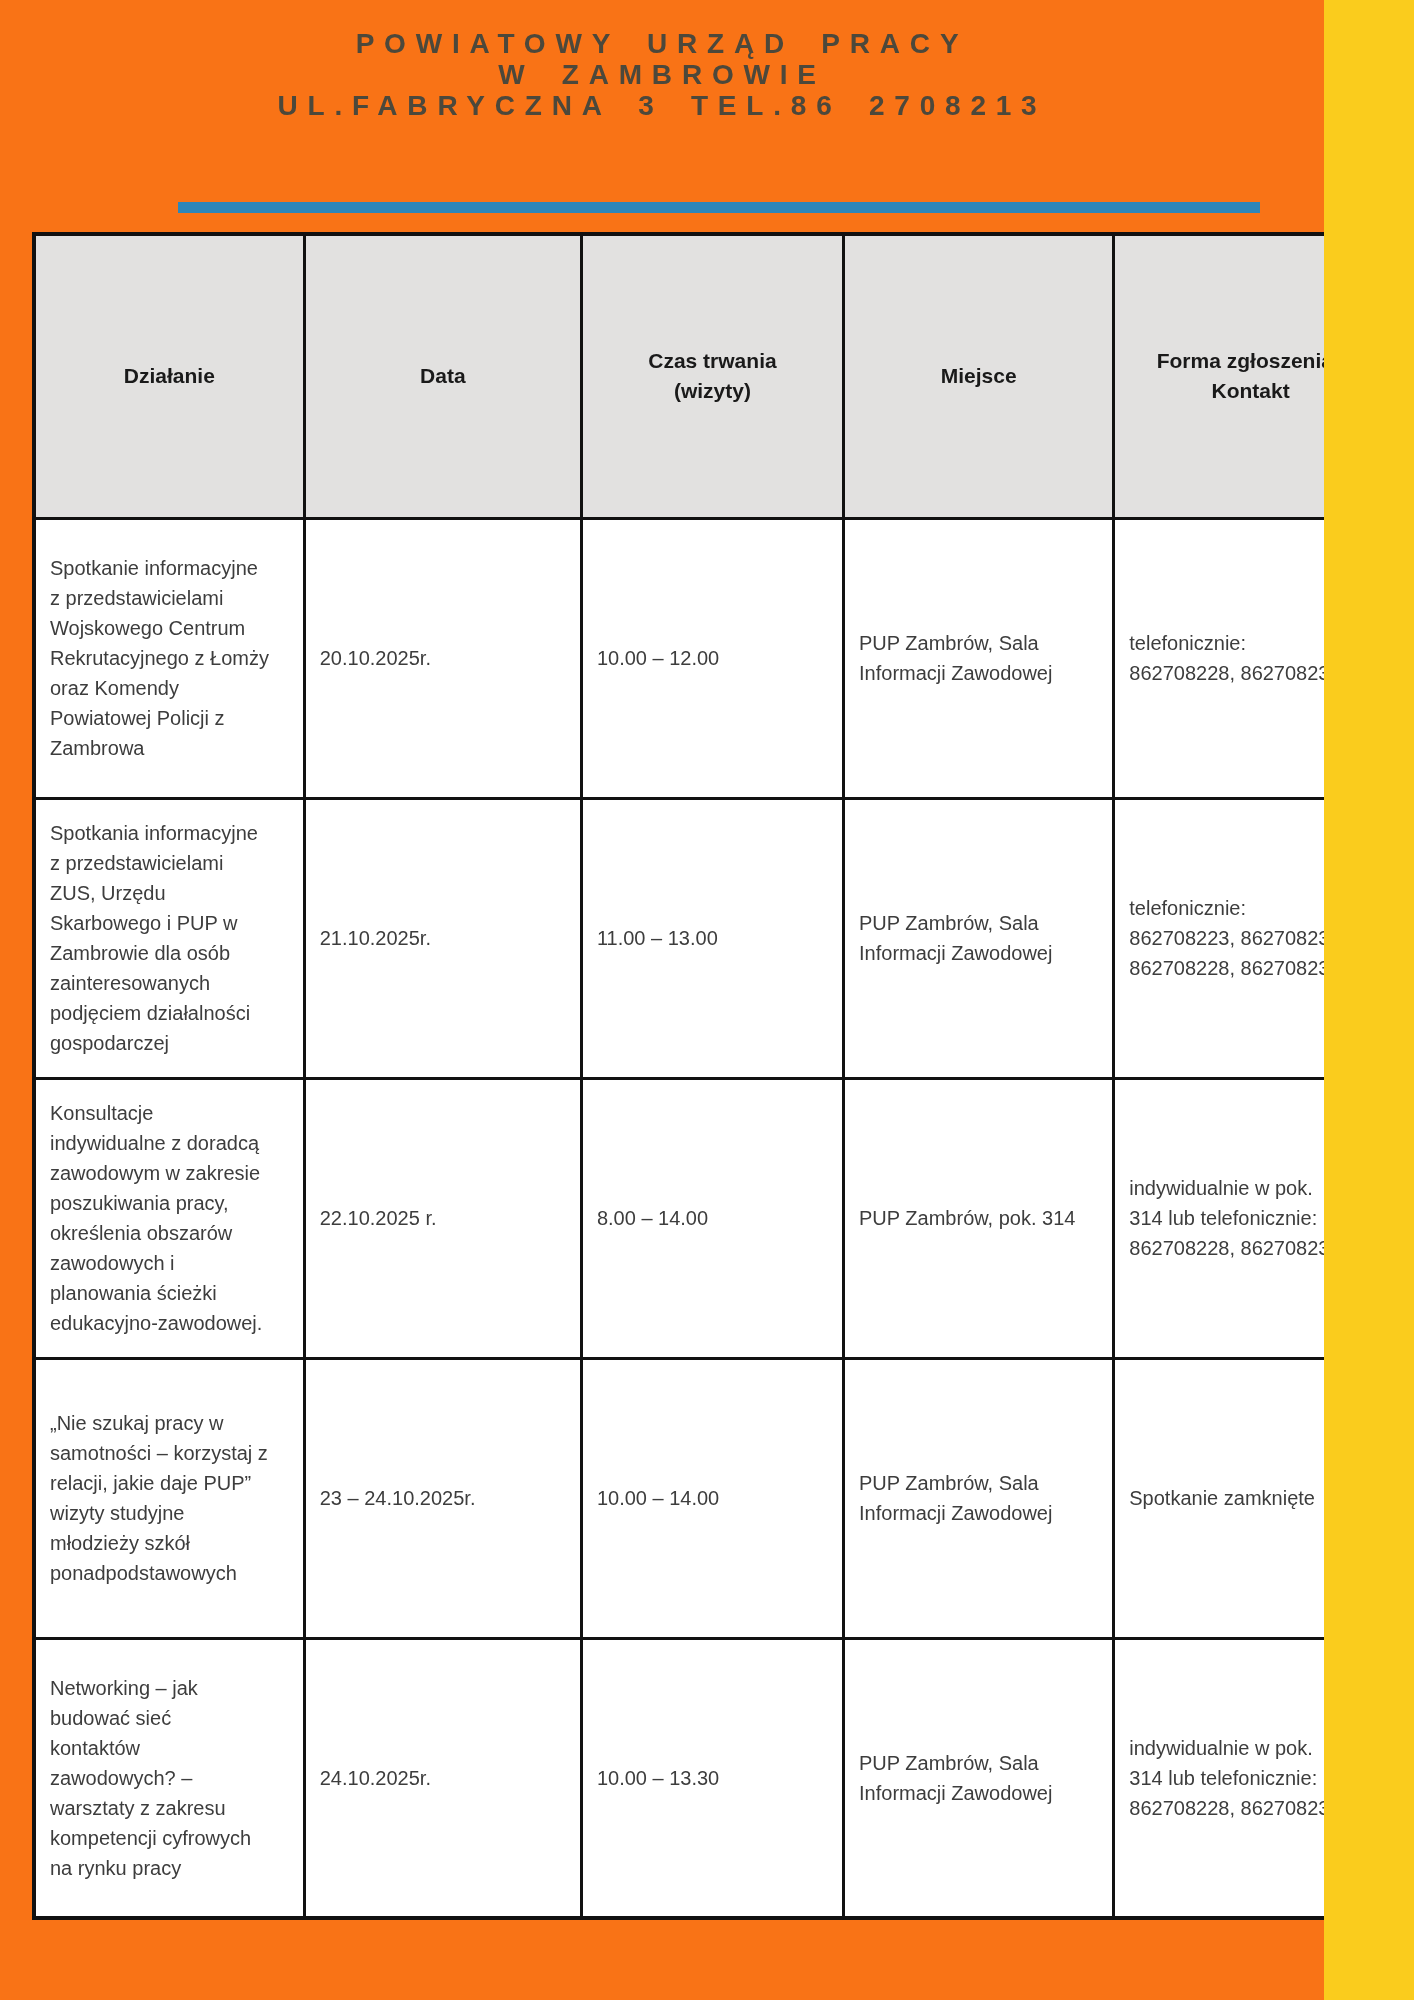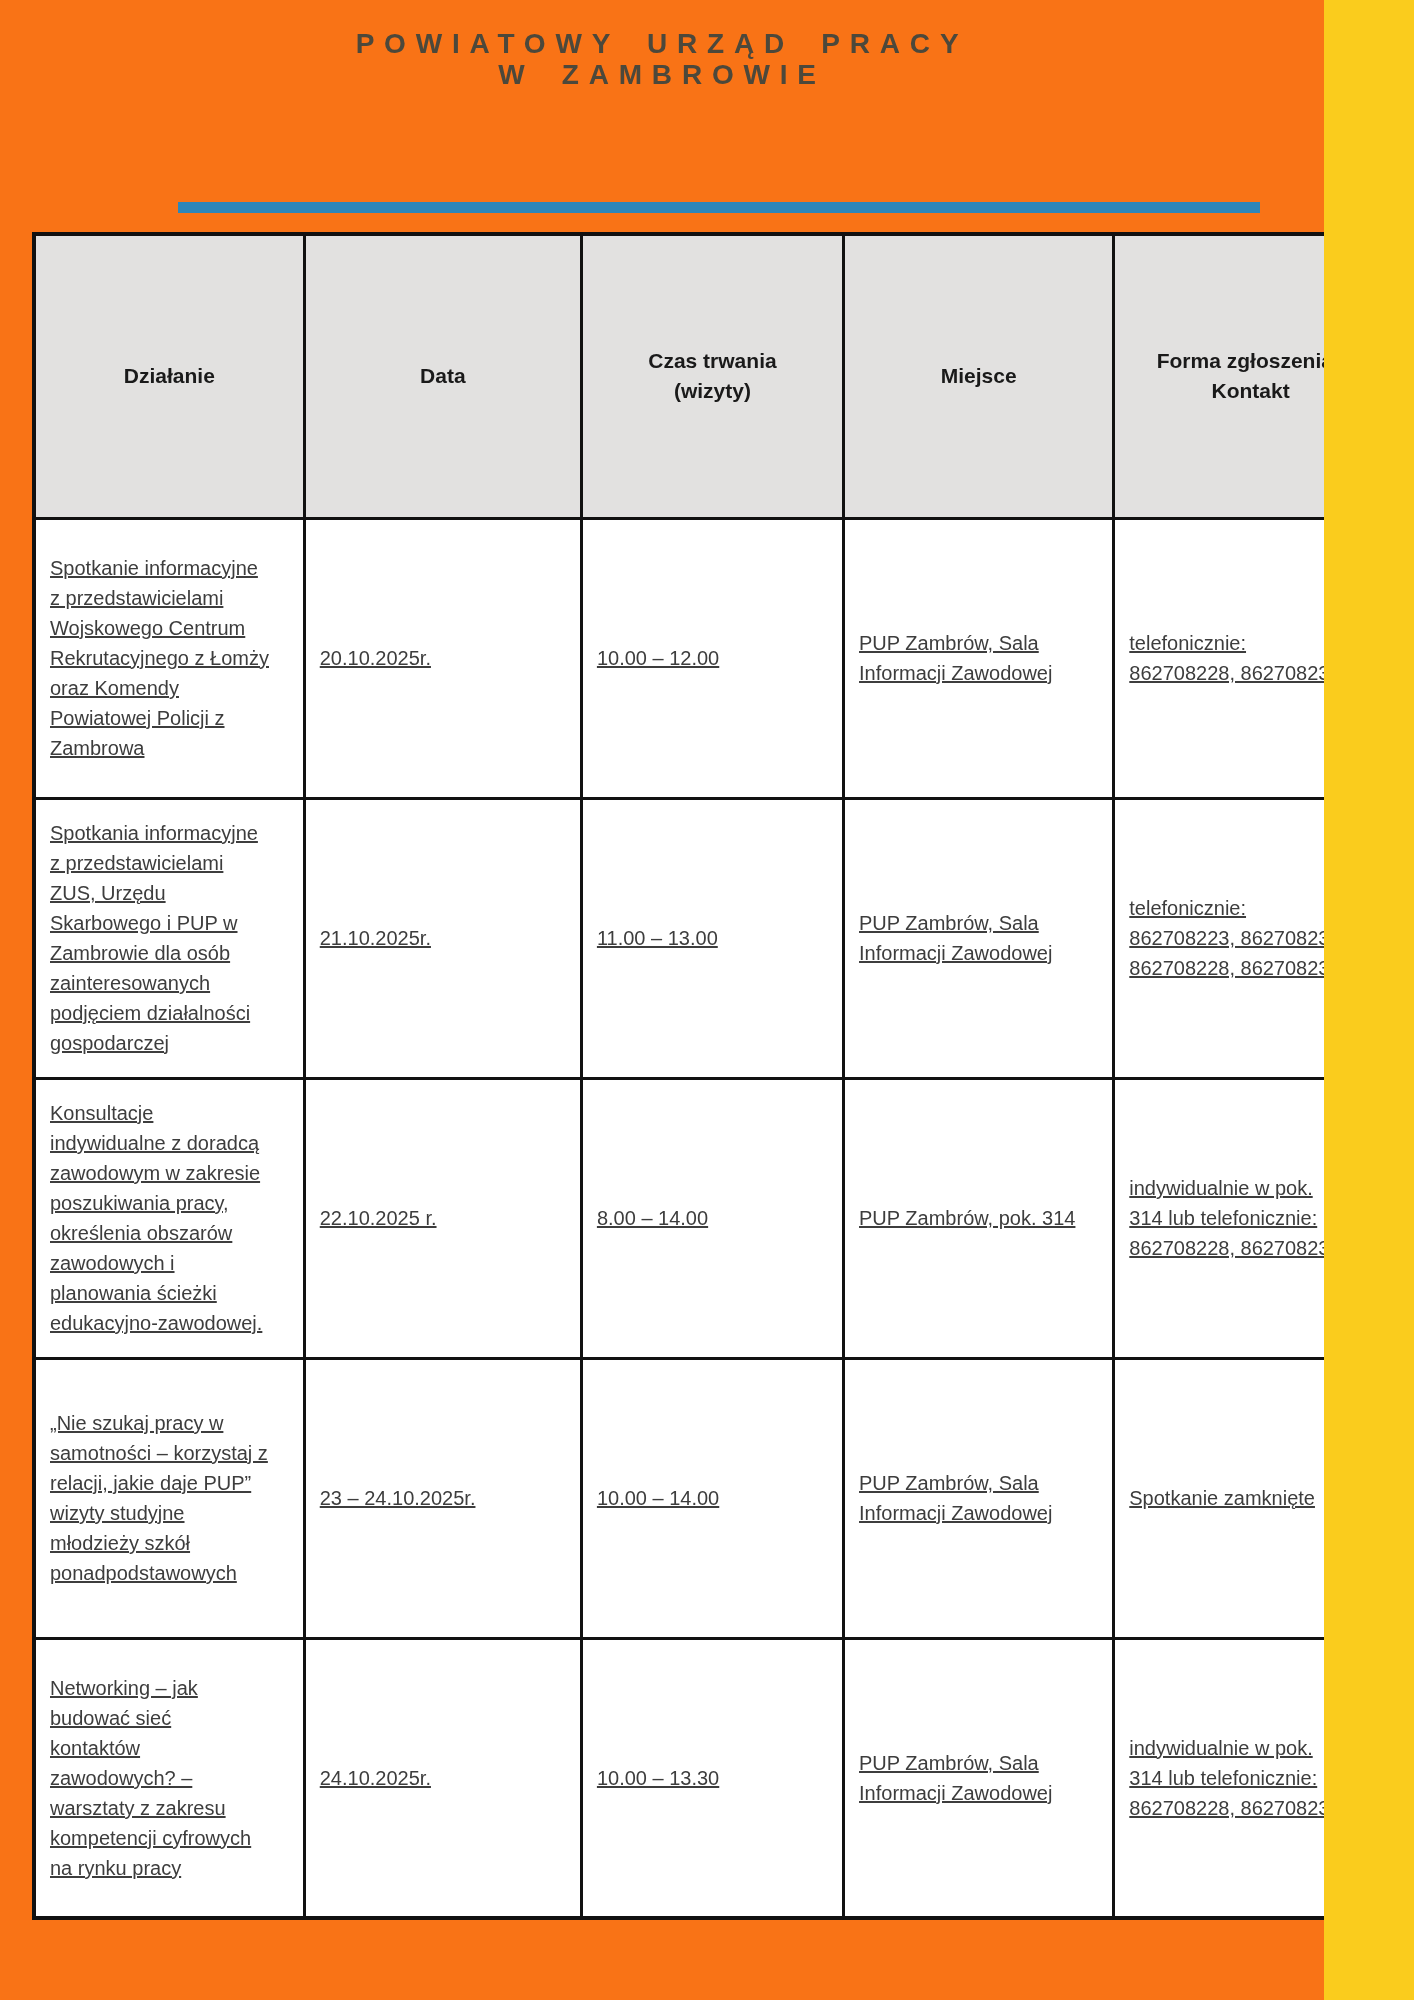--- a/index.html
+++ b/index.html
@@ -64,36 +64,36 @@
     text-align: center;
     white-space: pre-line;
   }
   td.body-cell {
     background: #FFFFFF;
     color: #3D3D3D;
     font-size: 20px;
     line-height: 1.5;
     text-align: left;
     white-space: pre-line;
-    text-decoration: underline;
   }
   col.c1 { width: 19.96%; }
   col.c2 { width: 20.47%; }
   col.c3 { width: 19.36%; }
   col.c4 { width: 19.96%; }
   col.c5 { width: 20.25%; }
 </style>
 </head>
 <body>
 
 <div class="page">
 
   <div class="masthead">
     <div>POWIATOWY URZĄD PRACY</div>
     <div>W ZAMBROWIE</div>
+    <div>UL.FABRYCZNA 3 TEL.86 2708213</div>
   </div>
 
   <div class="divider"></div>
 
   <table class="schedule">
     <colgroup>
       <col class="c1">
         <col class="c2">
         <col class="c3">
         <col class="c4">

